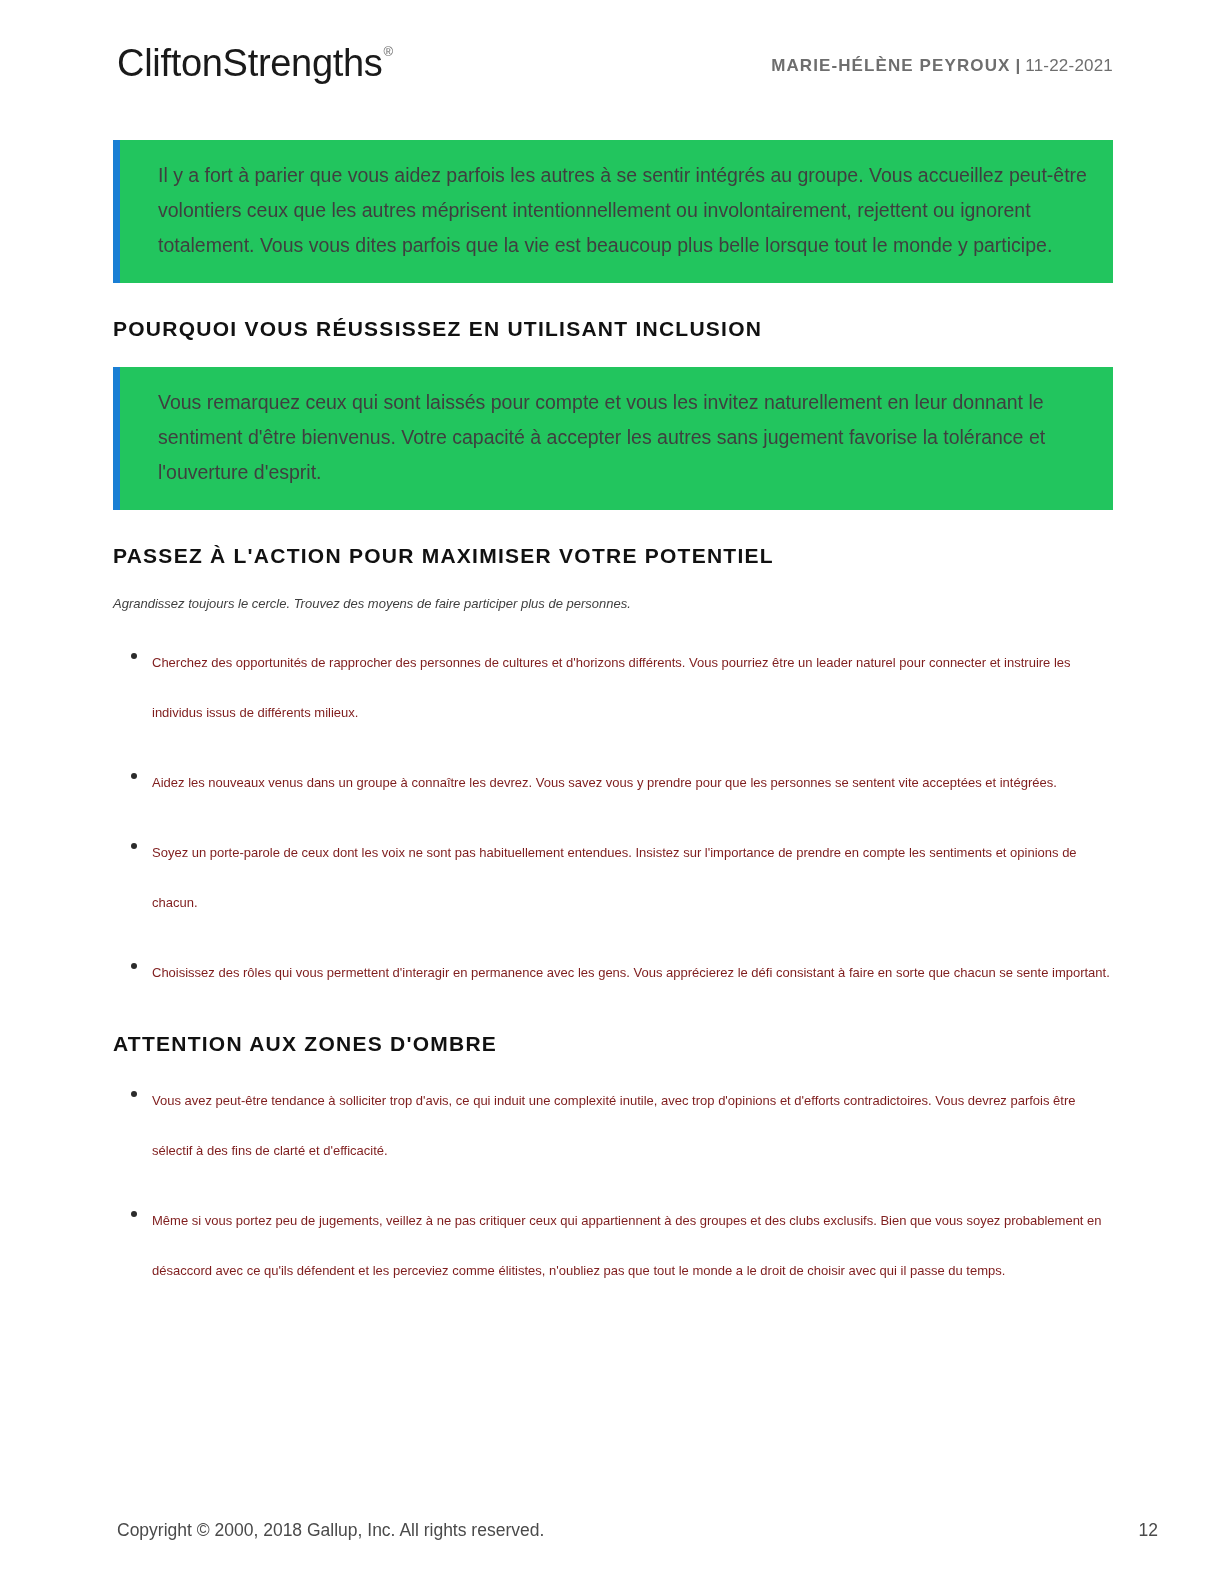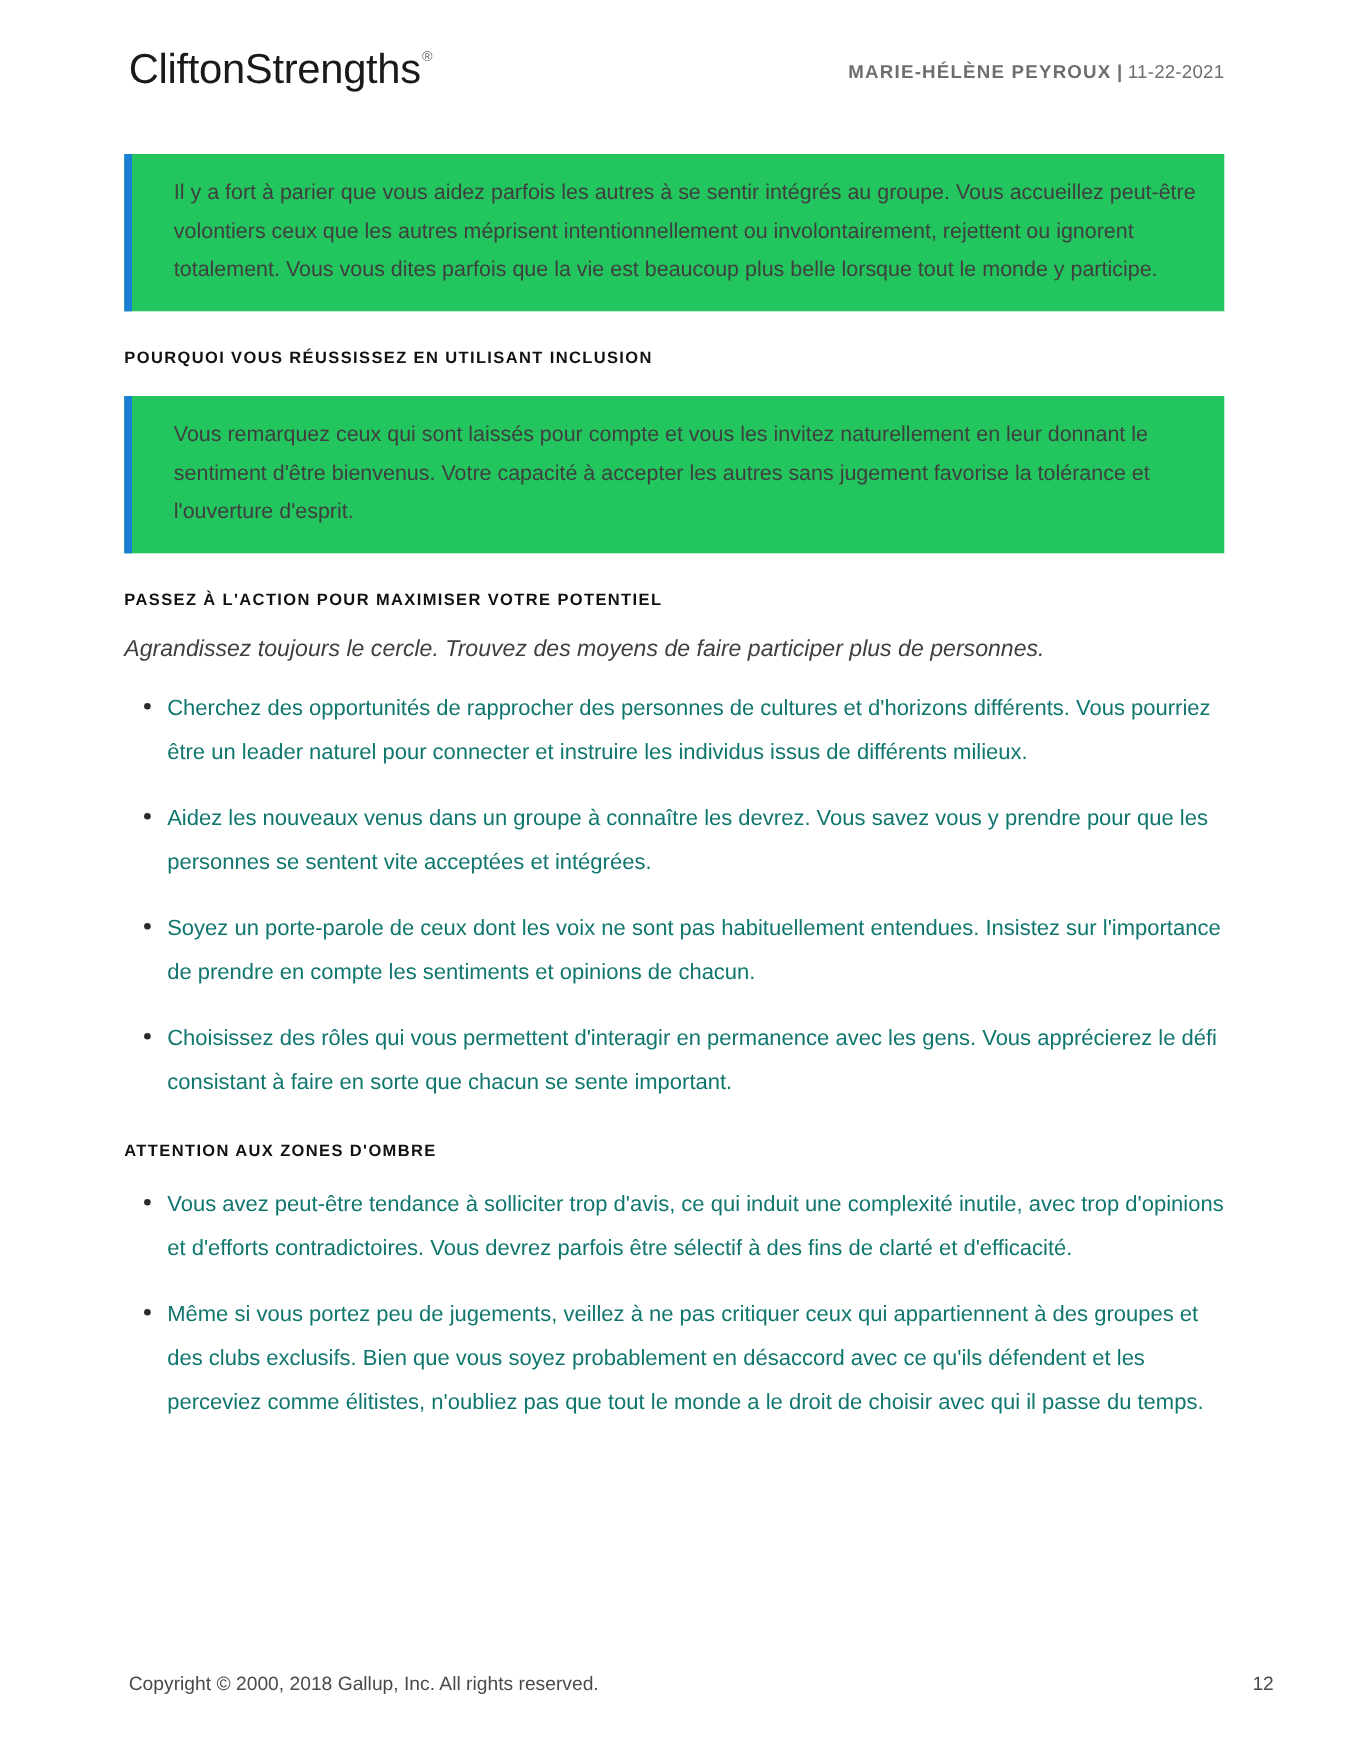--- a/index.html
+++ b/index.html
@@ -91,48 +91,48 @@
   }
   .callout p {
     margin: 0;
     font-size: 19.5px;
     line-height: 35px;
     color: #3f3f3f;
   }
 
   
   .section-heading {
-    font-size: 15px;
+    font-size: 21px;
     font-weight: bold;
     color: #111111;
     letter-spacing: 1.25px;
     text-transform: uppercase;
     margin: 0;
   }
 
   .lead-italic {
-    font-size: 21px;
+    font-size: 13px;
     font-style: italic;
     color: #3f3f3f;
     line-height: 32px;
     margin: 0;
   }
 
   
   ul.bullets {
     list-style: none;
     margin: 0;
     padding: 0;
   }
   ul.bullets > li {
     position: relative;
     padding-left: 39px;
-    font-size: 20px;
-    line-height: 40px;
-    color: #0f766e;
+    font-size: 13px;
+    line-height: 50px;
+    color: #7f1d1d;
     margin-bottom: 20px;
   }
   ul.bullets > li:last-child {
     margin-bottom: 0;
   }
   ul.bullets > li::before {
     content: "";
     position: absolute;
     left: 18px;
     top: 15px;

